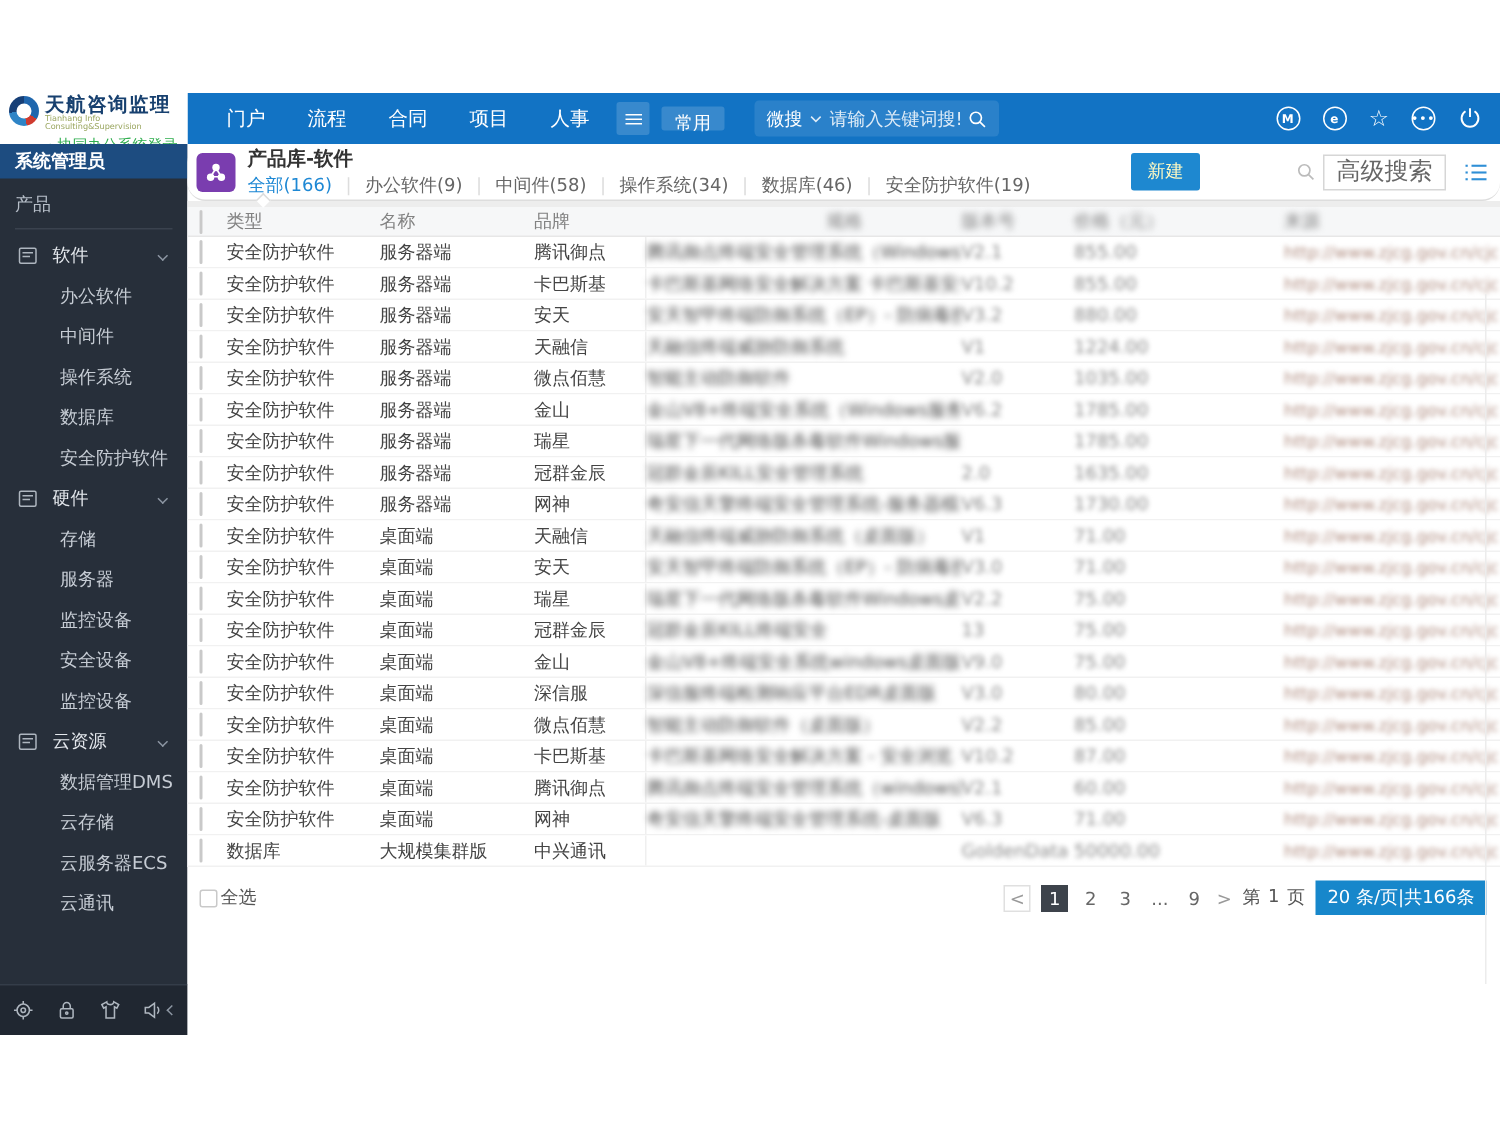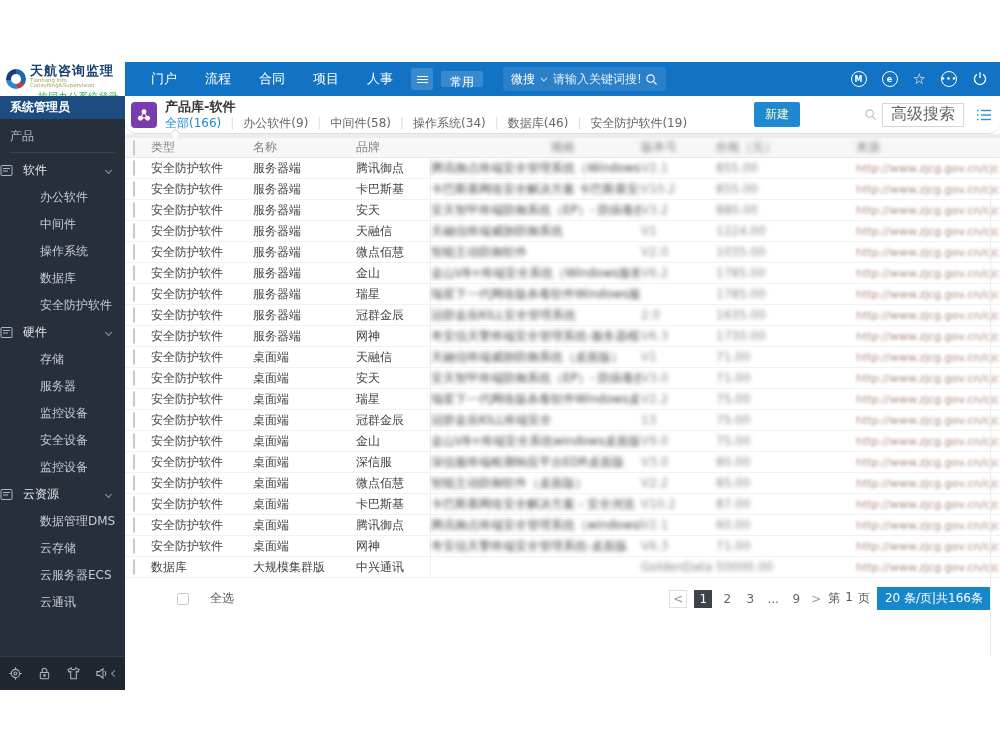--- a/index.html
+++ b/index.html
@@ -3,21 +3,21 @@
 <meta charset="utf-8">
 <style>
   * { margin:0; padding:0; box-sizing:border-box; }
   html,body { width:1000px; height:750px; background:#fff; overflow:hidden;
               font-family:"DejaVu Sans","Liberation Sans",sans-serif; }
   .app { position:absolute; top:62px; left:0; width:1000px; height:628px; }
 
   
   .header { display:flex; height:34px; }
   .brand { width:125px; background:#fff; padding:2px 0 0 6px; position:relative; }
-  .brand-row { display:flex; align-items:flex-end; gap:4px; }
+  .brand-row { display:flex; align-items:flex-start; gap:4px; }
   .logo-mark { width:20px; height:20px; border-radius:50%;
     background:conic-gradient(#1f66ad 0 34%, #cf3a2f 34% 47%, #2e84c6 47% 73%, #163f77 73% 100%);
     position:relative; flex:0 0 auto; }
   .logo-mark::after { content:""; position:absolute; left:5px; top:5px; width:10px; height:10px;
     border-radius:50%; background:#fff; }
   .brand-text { line-height:1; }
   .brand-title { font-size:13px; font-weight:bold; color:#17406f; letter-spacing:1px; }
   .brand-sub { font-size:6px; color:#9aa65f; transform:scale(.9); transform-origin:left top; }
   .brand-login { font-size:10px; color:#2fae4e; padding-left:26px; margin-top:1px; white-space:nowrap; }
 
@@ -44,21 +44,21 @@
   .star-ico { color:#fff; font-size:15px; line-height:16px; }
 
   
   .sidebar { position:absolute; left:0; top:34px; width:125px; height:594px; background:#272f3a; }
   .side-role { height:23px; line-height:23px; background:#1d4c80; color:#fff; font-size:12px;
     padding-left:10px; font-weight:bold; }
   .side-section { color:#b7bfc9; font-size:12px; padding:9px 0 7px 10px; }
   .side-divider { height:1px; background:#3a424e; margin:0 10px 4px; }
   .side-item { display:flex; align-items:center; height:27px; font-size:12px; color:#c6ccd4;
     padding-left:40px; cursor:pointer; }
-  .side-item.group { padding-left:0; gap:10px; color:#e4e8ed; }
+  .side-item.group { padding-left:12px; gap:10px; color:#e4e8ed; }
   .side-item:not(.group) .g-icon, .side-item:not(.group) .chev { display:none; }
   .g-icon { display:flex; }
   .chev { width:5px; height:5px; border-right:1px solid #8d97a3; border-bottom:1px solid #8d97a3;
     transform:rotate(45deg); margin-left:auto; margin-right:14px; }
   .side-bottom { position:absolute; bottom:0; left:0; width:125px; height:34px; background:#202731;
     border-top:1px solid #343d49; display:flex; align-items:center; justify-content:space-between;
     padding:0 8px 0 8px; }
   .sb-ico { display:flex; align-items:center; }
   .sb-chev { width:5px; height:5px; border-left:1px solid #8d97a3; border-bottom:1px solid #8d97a3;
     transform:rotate(45deg); margin-left:2px; }
@@ -99,21 +99,21 @@
   .c-brand { border-right:1px solid #efefef; height:100%; display:flex; align-items:center; }
   .blur1 { filter:blur(2.1px); color:#4a4a4a; }
   .blur2 { filter:blur(1.9px); color:#8a8a8a; }
   .blur3 { filter:blur(1.8px); color:#b08d80; font-size:11px; }
   .hblur { filter:blur(2.2px); color:#7d7d7d; }
   .hb-center { text-align:left; }
   .right-line { position:absolute; right:9px; top:100px; height:460px; width:1px; background:#ececec; }
 
   
   .tfoot { display:flex; align-items:center; justify-content:space-between; padding:9px 6px 0 0; }
-  .sel-all { display:flex; align-items:center; gap:21px; font-size:12px; color:#555;padding-left:44px; }
+  .sel-all { display:flex; align-items:center; gap:2px; font-size:12px; color:#555; }
   .pager { display:flex; align-items:center; gap:7px; font-size:12px; color:#666; padding-right:3px; }
   .pg-prev { min-width:18px; height:18px; line-height:16px; text-align:center; border:1px solid #e0e0e0;
     color:#999; cursor:pointer; }
   .pg { min-width:16px; height:18px; line-height:18px; text-align:center; cursor:pointer; color:#666; }
   .pg.active { background:#3d434b; color:#fff; min-width:18px; }
   .pg-next { color:#999; cursor:pointer; }
   .pg-jump { display:flex; gap:5px; color:#555; }
   .pg-badge { background:#1787cb; color:#fff; padding:3px 8px; font-size:12px; cursor:pointer; }
 
   svg { display:block; }

